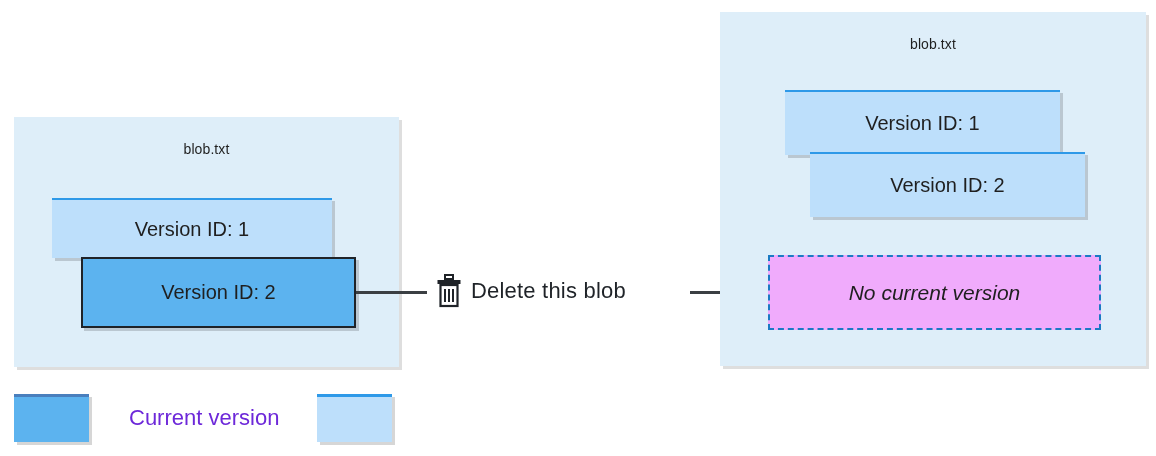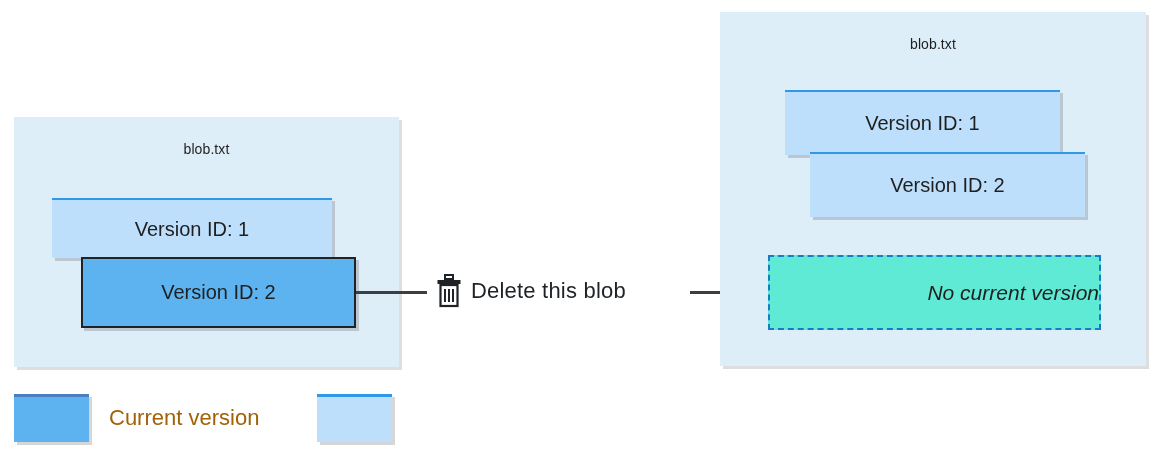--- a/index.html
+++ b/index.html
@@ -69,25 +69,25 @@
   #right-v2 { left: 810px; top: 152px; width: 275px; height: 65px; }
 
   
   #no-current-version {
     position: absolute;
     left: 768px;
     top: 255px;
     width: 333px;
     height: 75px;
     box-sizing: border-box;
-    background: #5eead4;
+    background: #f0abfc;
     border: 2px dashed #1a7ac4;
     display: flex;
     align-items: center;
-    justify-content: flex-end;
+    justify-content: center;
     font-size: 21px;
     font-style: italic;
     color: #1f1f1f;
   }
 
   
   .connector-line {
     position: absolute;
     height: 3px;
     background: #3b3f43;
@@ -150,23 +150,23 @@
   }
   .legend-swatch.current {
     background: #5cb3ef;
     border-top: 3px solid #4a7fbd;
   }
   .legend-swatch.previous {
     background: #bddffb;
     border-top: 3px solid #2e99e8;
   }
   .legend-label {
-    margin-left: 20px;
+    margin-left: 40px;
     font-size: 22px;
-    color: #a16207;
+    color: #6d28d9;
     white-space: nowrap;
   }
 </style>
 </head>
 <body>
 
 <div id="canvas">
 
   <div id="panel-left" class="blob-panel">
     <div class="panel-title">blob.txt</div>

